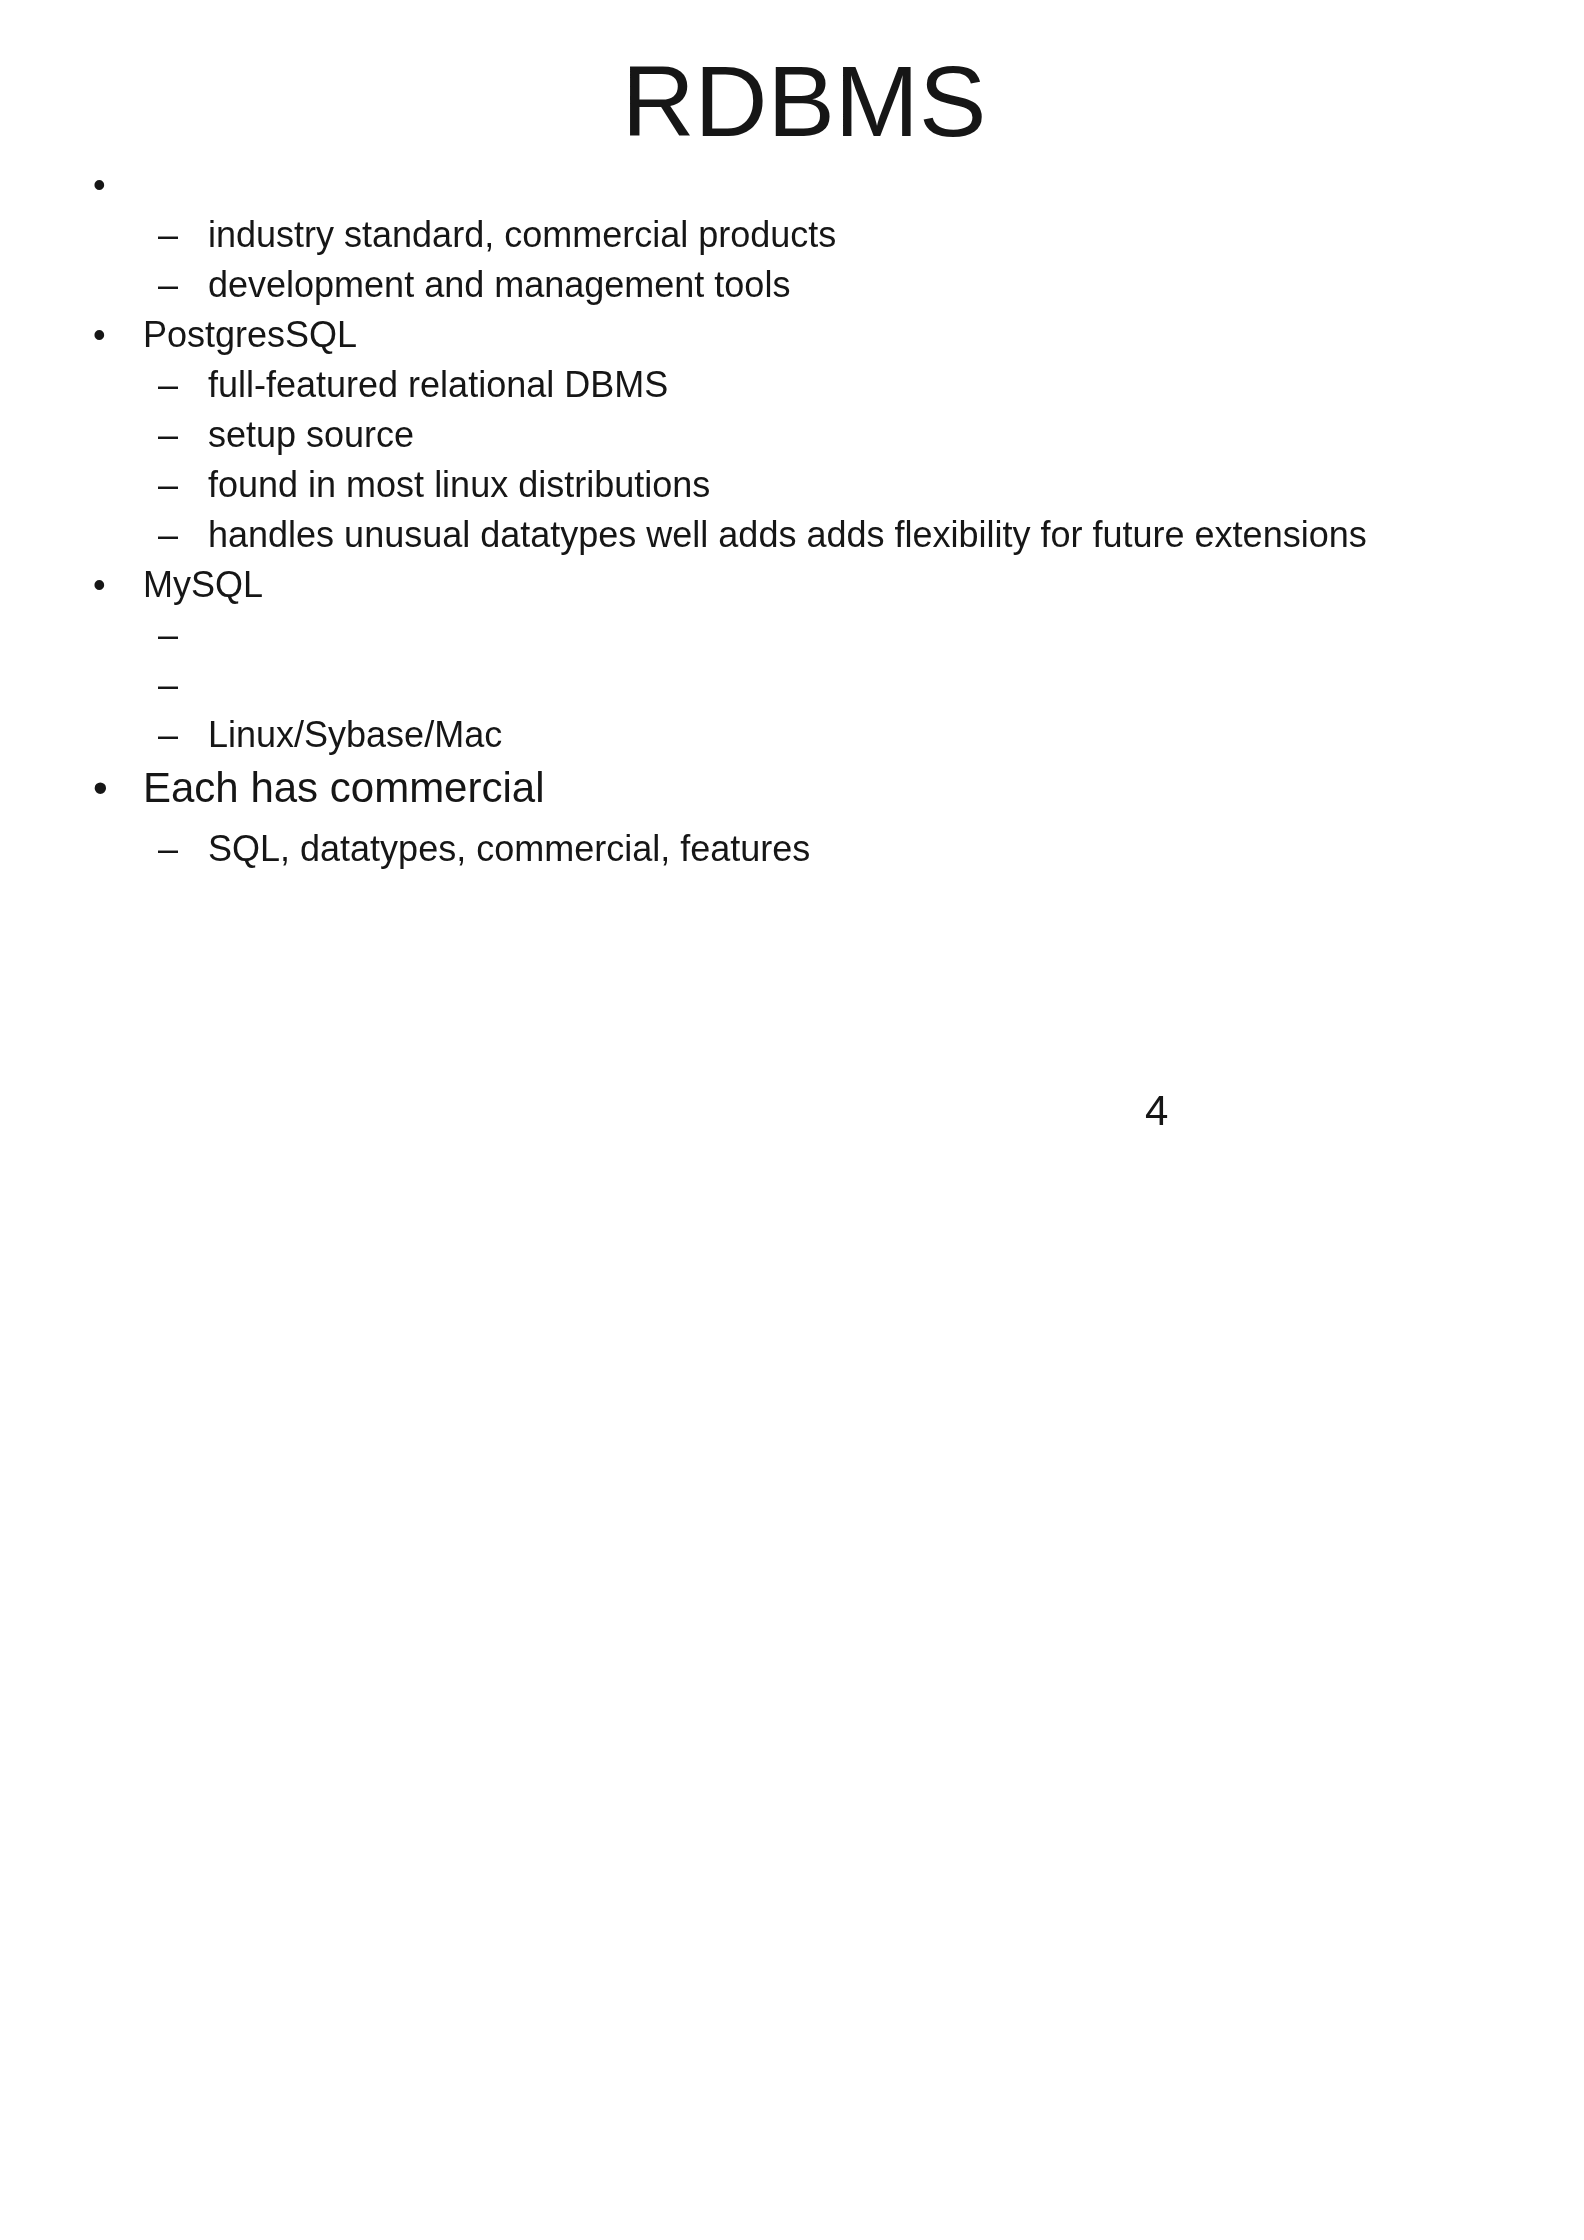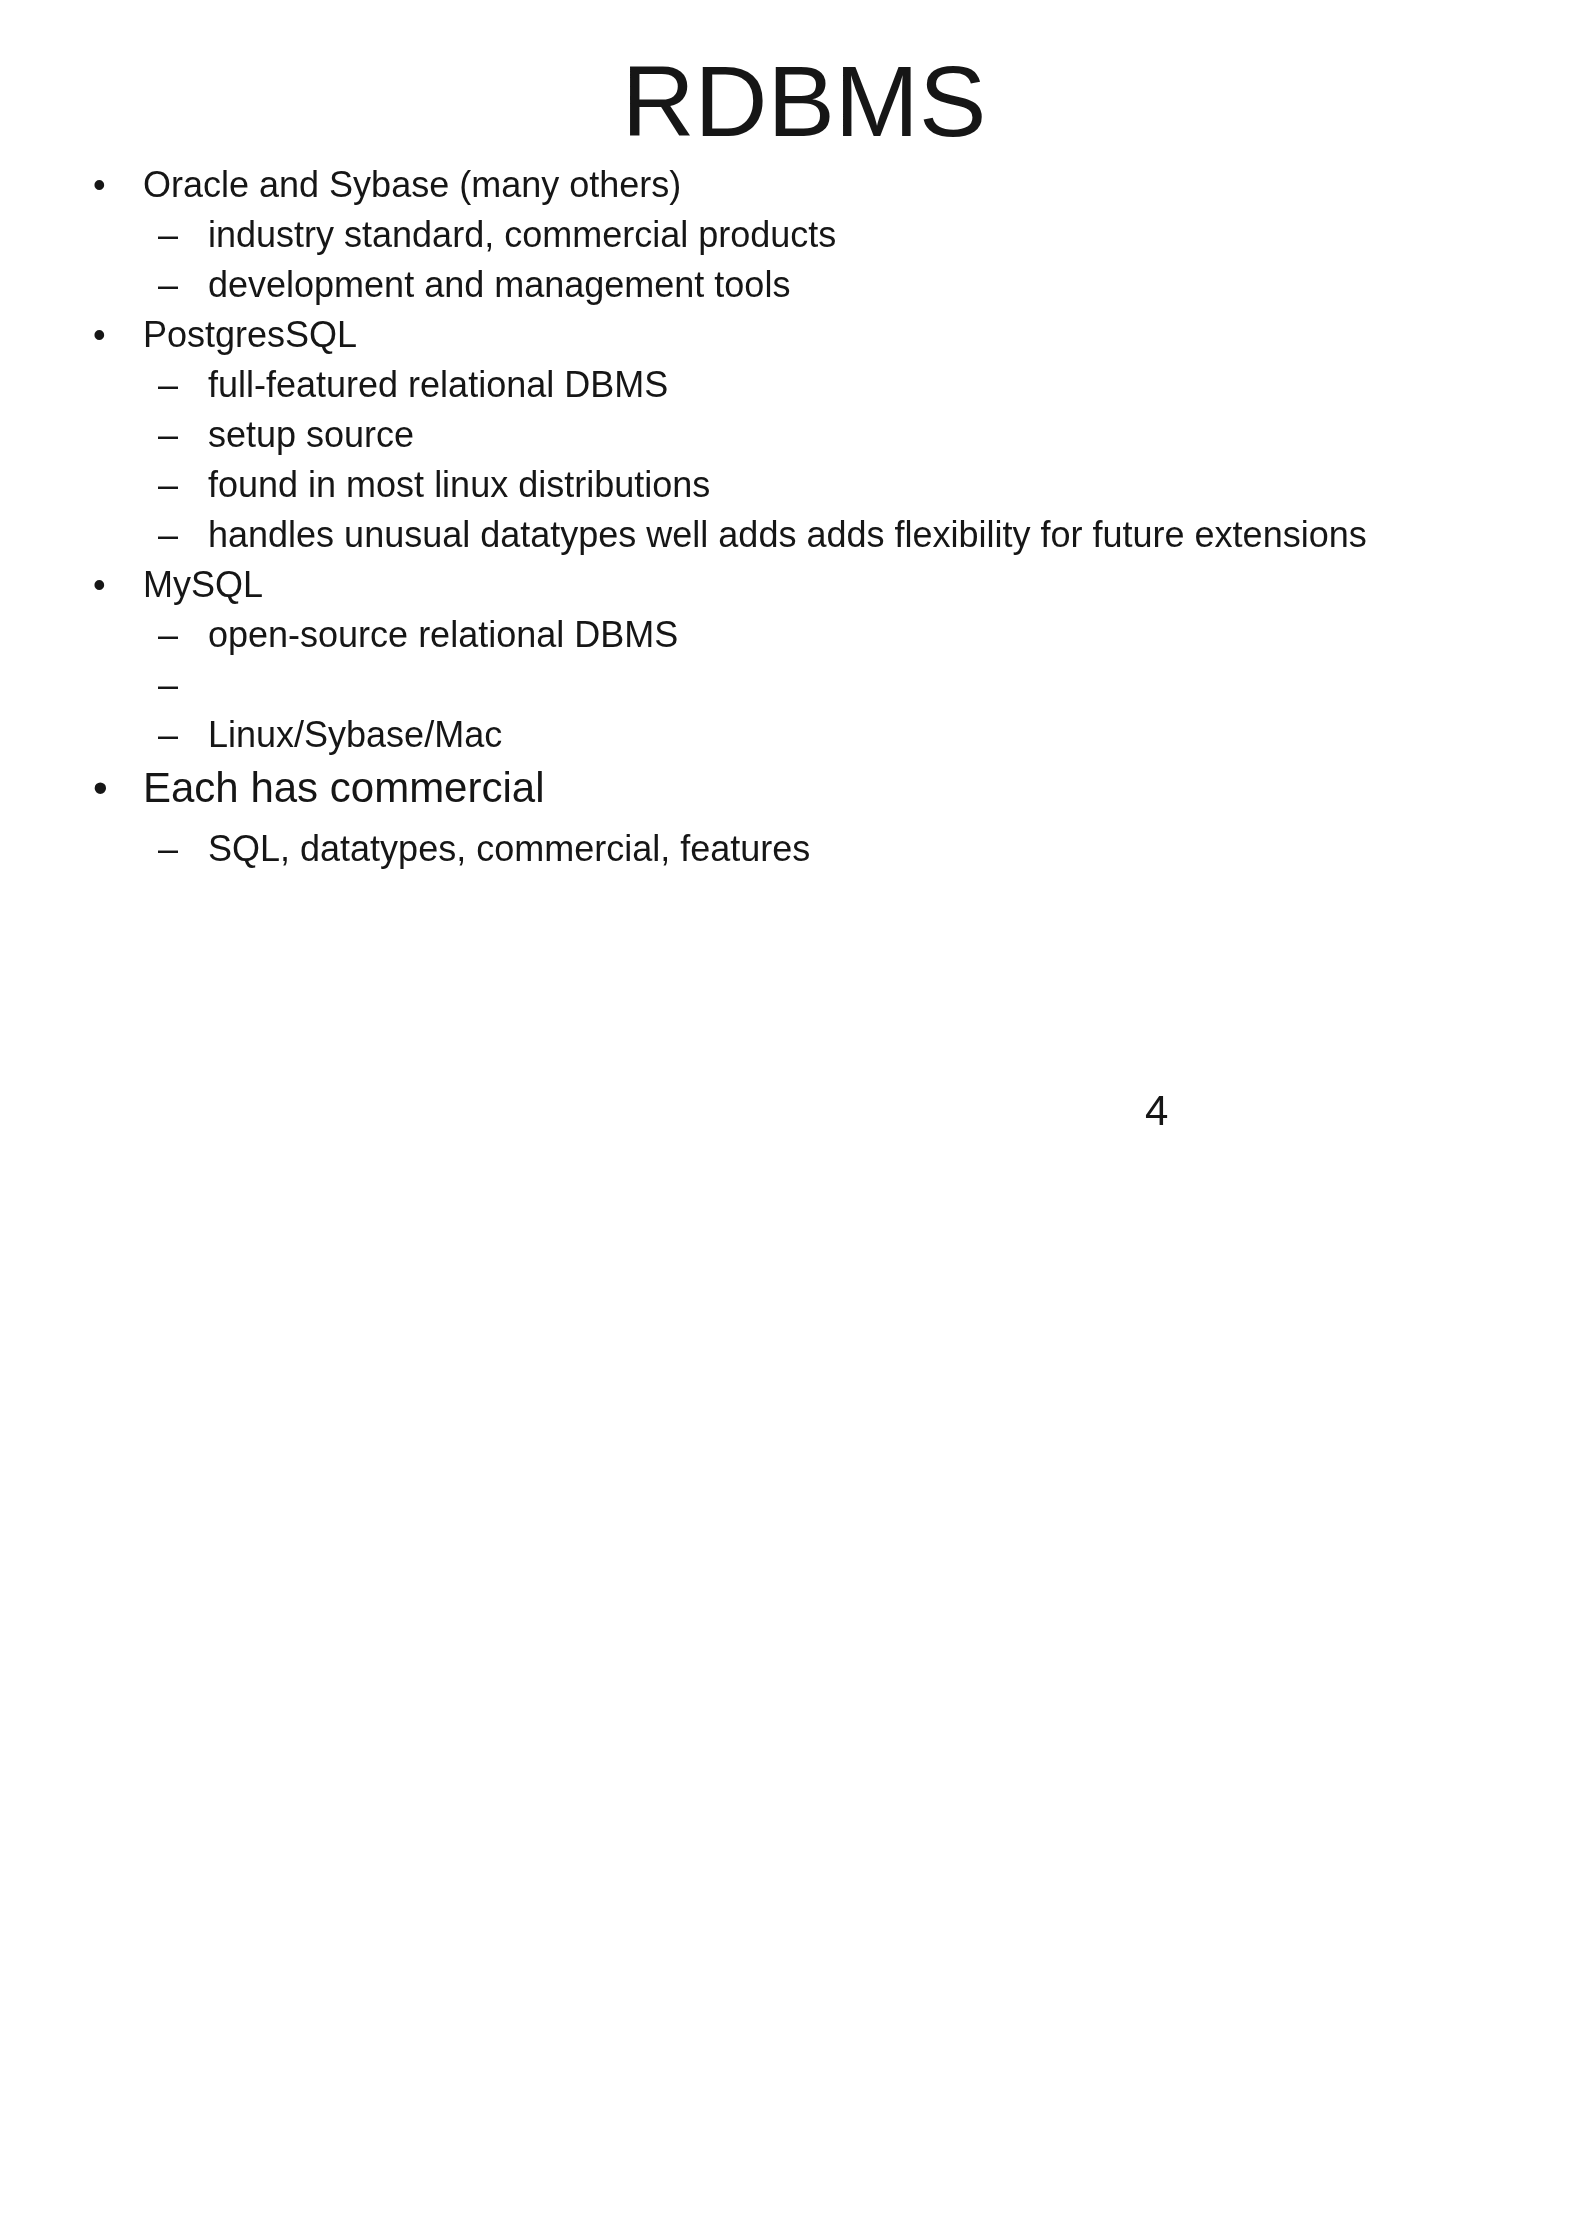--- a/index.html
+++ b/index.html
@@ -63,30 +63,30 @@
     line-height: 1;
   }
 </style>
 </head>
 <body style="background: rgb(255, 255, 255);">
 
 <div class="page" style="color: rgb(22, 22, 22); background: rgb(255, 255, 255);">
   <h1 class="slide-title">RDBMS</h1>
 
   <div class="bullet-list" id="bullet-list">
-      <div class="line level1"><span class="marker">•</span><span class="text">Oracle and Sybase (many others)</span></div>
+      <div class="line level1"><span class="marker">•</span></div>
       <div class="line level2"><span class="marker">–</span><span class="text">industry standard, commercial products</span></div>
       <div class="line level2"><span class="marker">–</span><span class="text">development and management tools</span></div>
       <div class="line level1"><span class="marker">•</span><span class="text">PostgresSQL</span></div>
       <div class="line level2"><span class="marker">–</span><span class="text">full-featured relational DBMS</span></div>
       <div class="line level2"><span class="marker">–</span><span class="text">setup source</span></div>
       <div class="line level2"><span class="marker">–</span><span class="text">found in most linux distributions</span></div>
       <div class="line level2"><span class="marker">–</span><span class="text">handles unusual datatypes well adds adds flexibility for future extensions</span></div>
       <div class="line level1"><span class="marker">•</span><span class="text">MySQL</span></div>
-      <div class="line level2"><span class="marker">–</span><span class="text">open-source relational DBMS</span></div>
+      <div class="line level2"><span class="marker">–</span></div>
       <div class="line level2"><span class="marker">–</span></div>
       <div class="line level2"><span class="marker">–</span><span class="text">Linux/Sybase/Mac</span></div>
       <div class="line level1 emphasis"><span class="marker">•</span><span class="text">Each has commercial</span></div>
       <div class="line level2"><span class="marker">–</span><span class="text">SQL, datatypes, commercial, features</span></div>
     </div>
 
   <div class="page-number">4</div>
 </div>
 
 </body></html>

